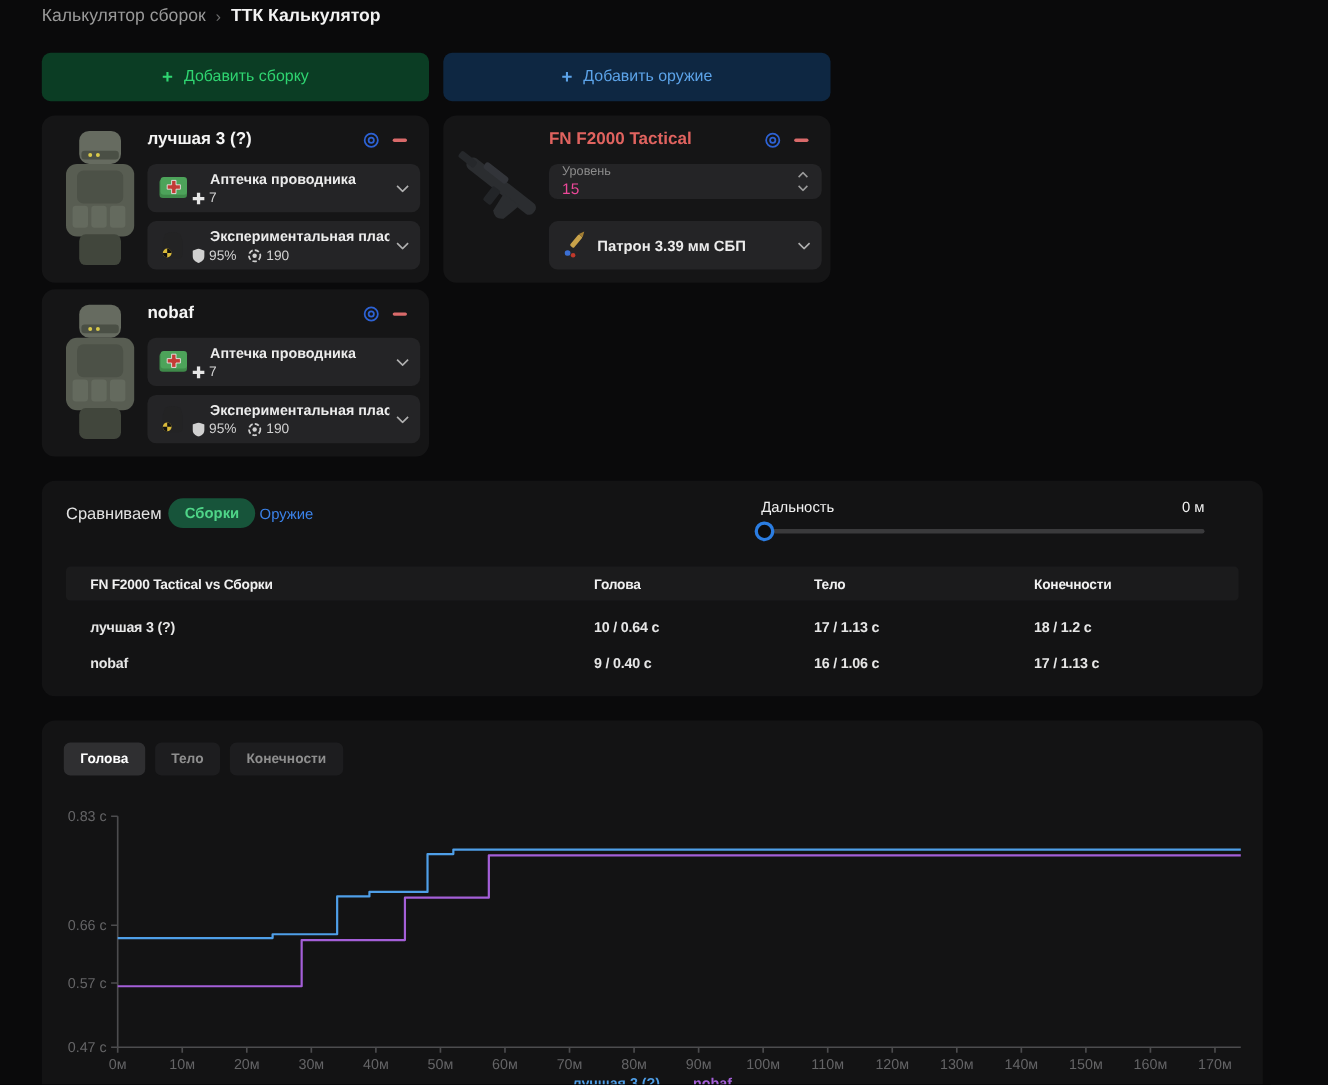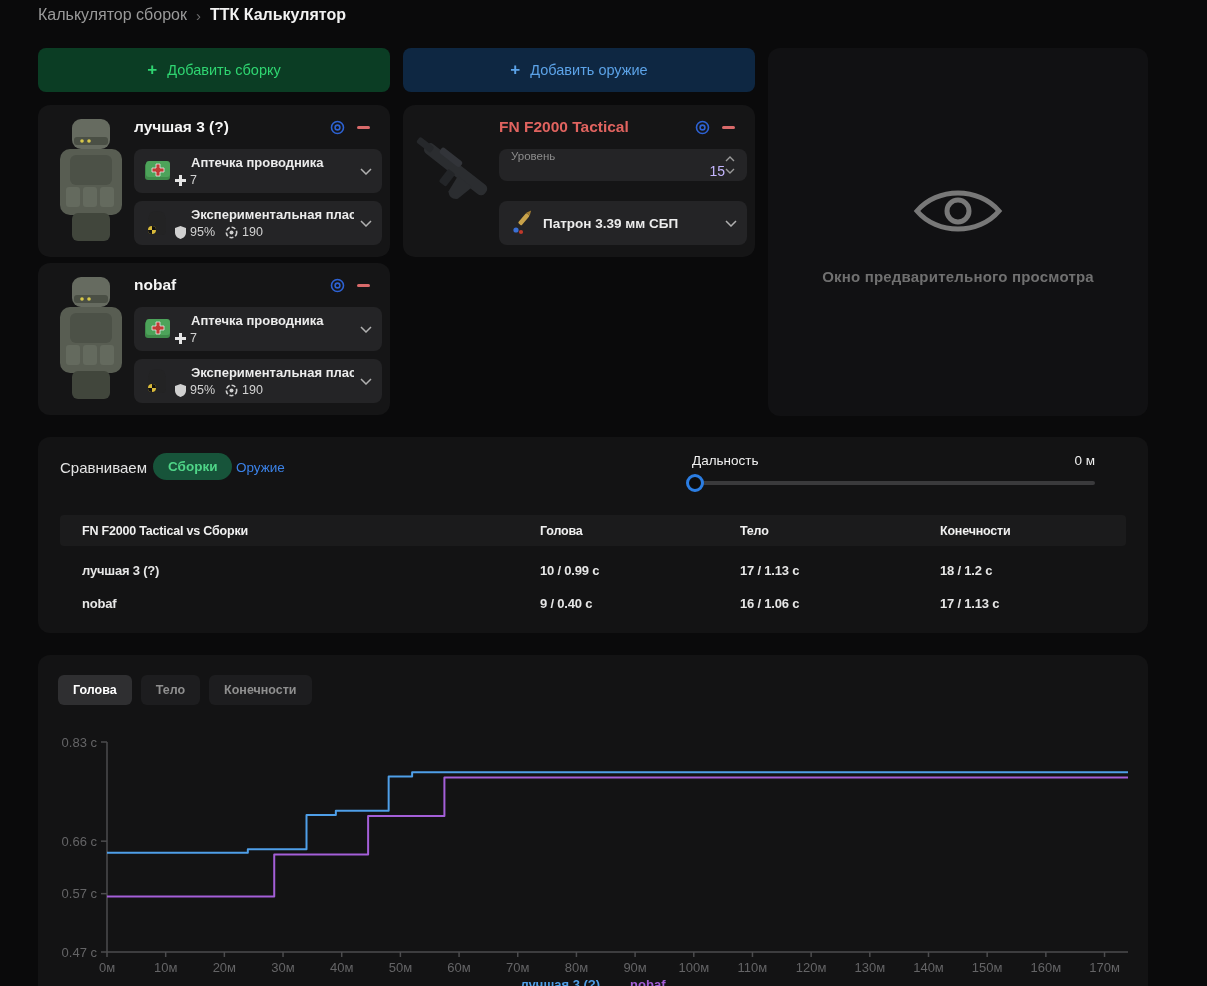--- a/index.html
+++ b/index.html
@@ -36,21 +36,21 @@
   .slot-icon { width:30px; display:flex; align-items:center; justify-content:center; }
   .slot-text { flex:1; overflow:hidden; padding-left:3px; }
   .slot-label { font-size:13px; font-weight:700; color:#ececec; white-space:nowrap; overflow:hidden; line-height:16px;margin-left:16px; }
   .slot-stats { display:flex; align-items:center; gap:10px; margin-top:2px; }
   .stat { display:flex; align-items:center; gap:4px; font-size:12.5px; color:#d2d2d2; }
   .chev { flex:none; margin-left:6px; }
 
   .spinner { position:absolute; left:96px; right:8px; top:44px; height:32px; background:#242426; border-radius:8px; display:flex; align-items:center; padding:0 12px; cursor:text; }
   .spinner-texts { flex:1; }
   .spinner-label { font-size:11.5px; color:#8c8c8c; line-height:13px; }
-  .spinner-value { font-size:14px; color:#c4b5fd; line-height:17px;text-align:right; }
+  .spinner-value { font-size:14px; color:#ec4899; line-height:17px; }
   .spinner-arrows { display:flex; flex-direction:column; gap:6px; align-items:center; }
   .ammo-label { flex:1; font-size:13.5px; font-weight:600; color:#ececec; padding-left:6px; }
 
   
   .preview { position:absolute; left:768px; top:48px; width:380px; height:368px; background:#111113; border-radius:12px; display:flex; flex-direction:column; align-items:center; justify-content:center; gap:26px; }
   .preview-caption { color:#707070; font-size:15px; font-weight:700; letter-spacing:.2px; }
 
   
   .compare { position:absolute; left:38px; top:437px; width:1110px; height:196px; background:#131314; border-radius:12px; }
   .compare-label { position:absolute; left:22px; top:22px; font-size:15px; color:#e3e3e3; }
@@ -307,46 +307,39 @@
             <circle cx="12" cy="22" r="2.1" fill="#c0392b"></circle>
         </svg>
       </span>
       <span class="ammo-label">Патрон 3.39 мм СБП</span>
       <svg class="chev" width="12" height="7" viewBox="0 0 12 7">
           <polyline points="1,1 6,6 11,1" fill="none" stroke="#b0b0b0" stroke-width="1.5"></polyline>
         </svg>
     </div>
   </div>
 
-  <div class="preview">
-    <svg width="96" height="62" viewBox="0 0 96 62">
-      <path d="M7 31 C27 7 69 7 89 31 C69 55 27 55 7 31 Z" fill="none" stroke="#787878" stroke-width="5"></path>
-      <circle cx="48" cy="31" r="11" fill="none" stroke="#787878" stroke-width="5"></circle>
-    </svg>
-    <div class="preview-caption">Окно предварительного просмотра</div>
-  </div>
 
   <div class="compare">
     <span class="compare-label">Сравниваем</span>
     <span class="pill">Сборки</span>
     <span class="tab-weapons">Оружие</span>
     <span class="range-label">Дальность</span>
     <span class="range-value">0 м</span>
     <div class="slider-track"></div>
     <div class="slider-thumb"></div>
 
     <div class="tbl-header">
       <span class="cell c0">FN F2000 Tactical vs Сборки</span>
       <span class="cell c1">Голова</span>
       <span class="cell c2">Тело</span>
       <span class="cell c3">Конечности</span>
     </div>
     <div class="tbl-row tbl-row-0">
       <span class="cell c0">лучшая 3 (?)</span>
-      <span class="cell c1">10 / 0.99 с</span>
+      <span class="cell c1">10 / 0.64 с</span>
       <span class="cell c2">17 / 1.13 с</span>
       <span class="cell c3">18 / 1.2 с</span>
     </div>
     <div class="tbl-row tbl-row-1">
       <span class="cell c0">nobaf</span>
       <span class="cell c1">9 / 0.40 с</span>
       <span class="cell c2">16 / 1.06 с</span>
       <span class="cell c3">17 / 1.13 с</span>
     </div>
   </div>

